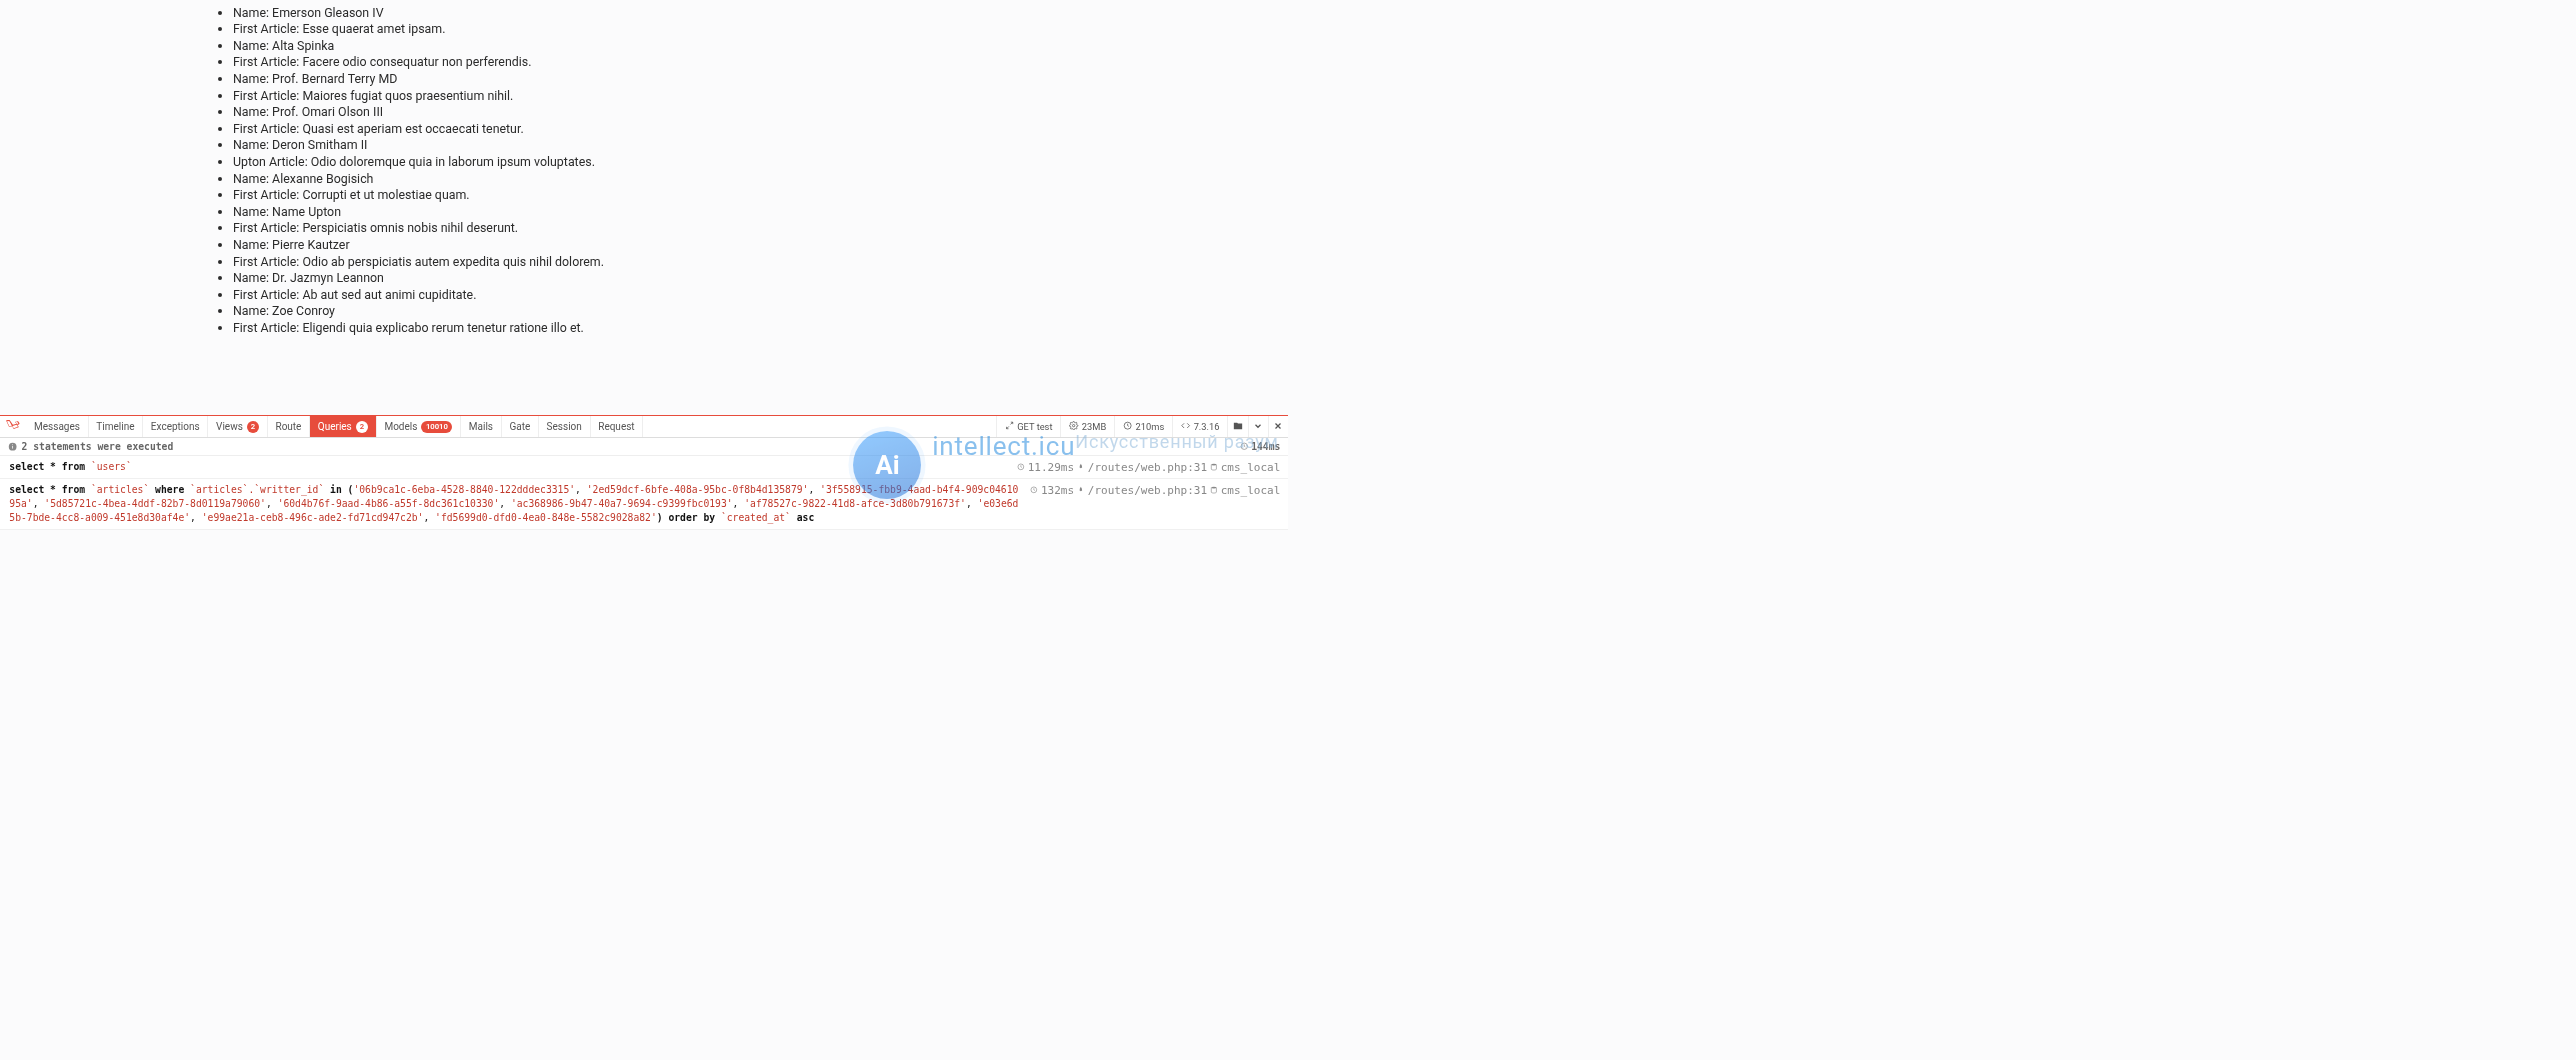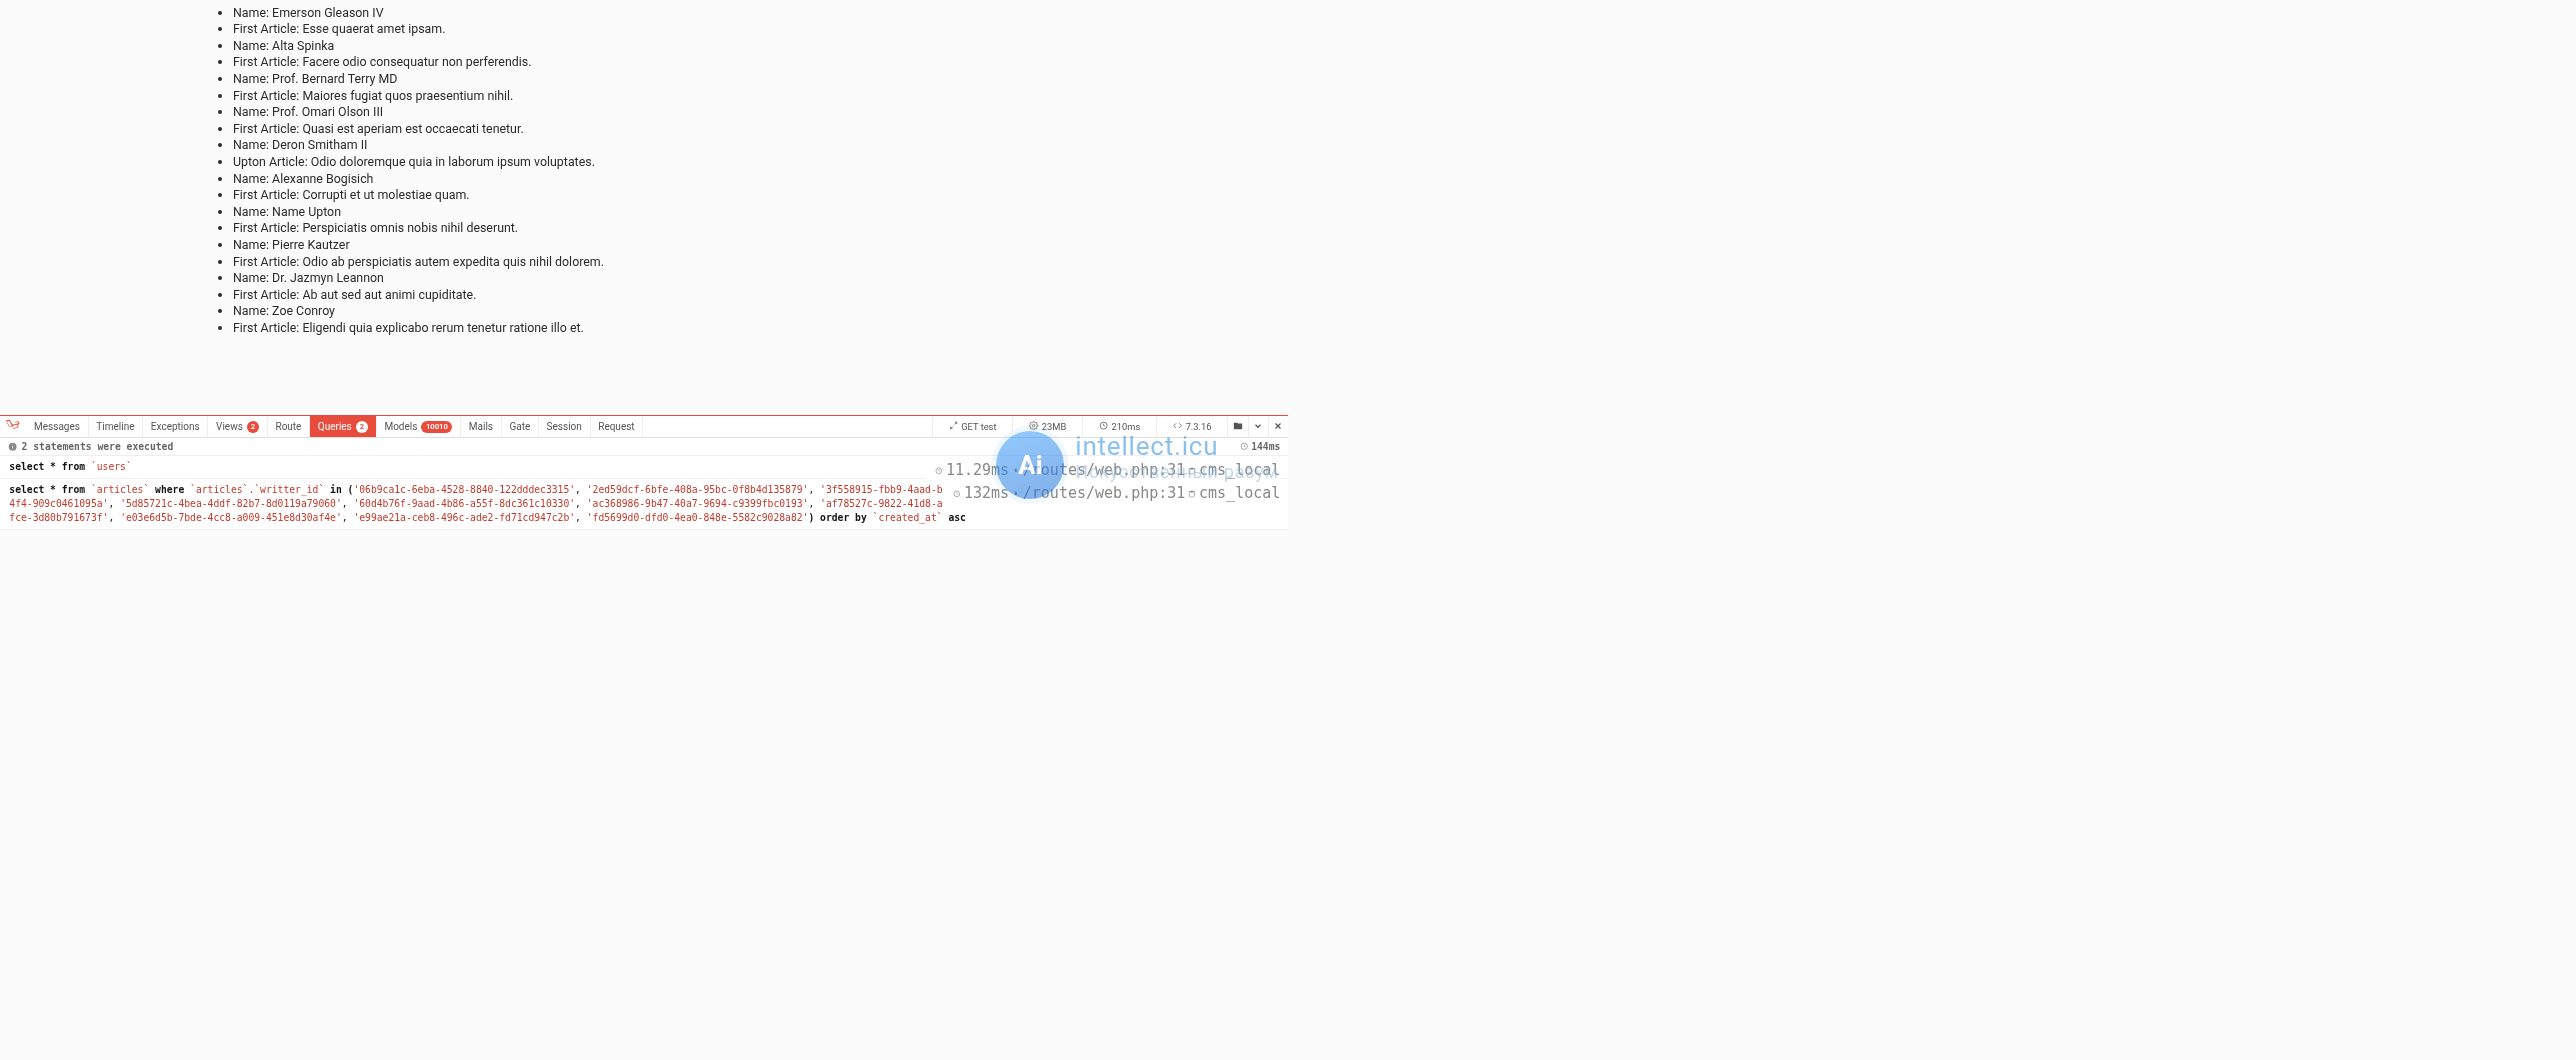--- a/index.html
+++ b/index.html
@@ -72,21 +72,21 @@
   .tab .badge.wide { padding: 0 4.6px; }
 
   .debugbar-right {
     margin-left: auto;
     display: flex; align-items: stretch;
     color: #555;
   }
   .rstat {
     display: flex; align-items: center;
     gap: 3.1px;
-    padding: 0 16px;
+    padding: 0 8px;
     border-left: 0.8px solid #eee;
     font-size: 9.3px;
     white-space: nowrap;
   }
   .rstat svg { width: 9.3px; height: 9.3px; }
   .ricon { display:flex; align-items:center; padding: 0 4.6px; border-left: 0.8px solid #eee; cursor:pointer; }
   .ricon svg { width: 10px; height: 10px; }
 
   
   .debugbar-panel {
@@ -108,21 +108,21 @@
 
   .query-row {
     padding: 3.9px 7.7px 3.9px 9.3px;
     border-bottom: 0.8px solid #f0f0f0;
     position: relative;
     line-height: 1.45;
   }
   .query-row .meta {
     float: right;
     color: #888;
-    font-size: 15px;
+    font-size: 11px;
     display: flex; align-items: center; gap: 3px;
     padding-left: 9.3px;
     background: #fff;
   }
   .query-row .meta svg { width: 7.7px; height: 7.7px; }
   .query-row .sql { color: #222; word-break: break-all; }
   .sql .kw { font-weight: 700; color: #111; }
   .sql .tbl { color: #c0392b; }
   .sql .str { color: #c0392b; }
 
@@ -135,21 +135,21 @@
     opacity: 0.55;
     pointer-events: none;
   }
   .watermark .circle {
     width: 68px; height: 68px; border-radius: 50%;
     background: linear-gradient(160deg,#3aa0ff,#1f6fd6);
     display:flex; align-items:center; justify-content:center;
     color:#fff; font-weight:700; font-size:26px;
     box-shadow: 0 0 0 4.6px rgba(58,160,255,0.15);
   }
-  .watermark .wtxt { display:flex; flex-direction:column; }
+  .watermark .wtxt { display:flex; }
   .watermark .wtxt .l1 { color:#2a8de0; font-size:26px; letter-spacing:0.8px; font-weight:400; }
   .watermark .wtxt .l2 { color:#8fb8db; font-size:18px; letter-spacing:0.8px; }
 
   .rel { position: relative; }
 </style>
 </head>
 <body>
 
 <div class="content">
   <ul id="content-list">

